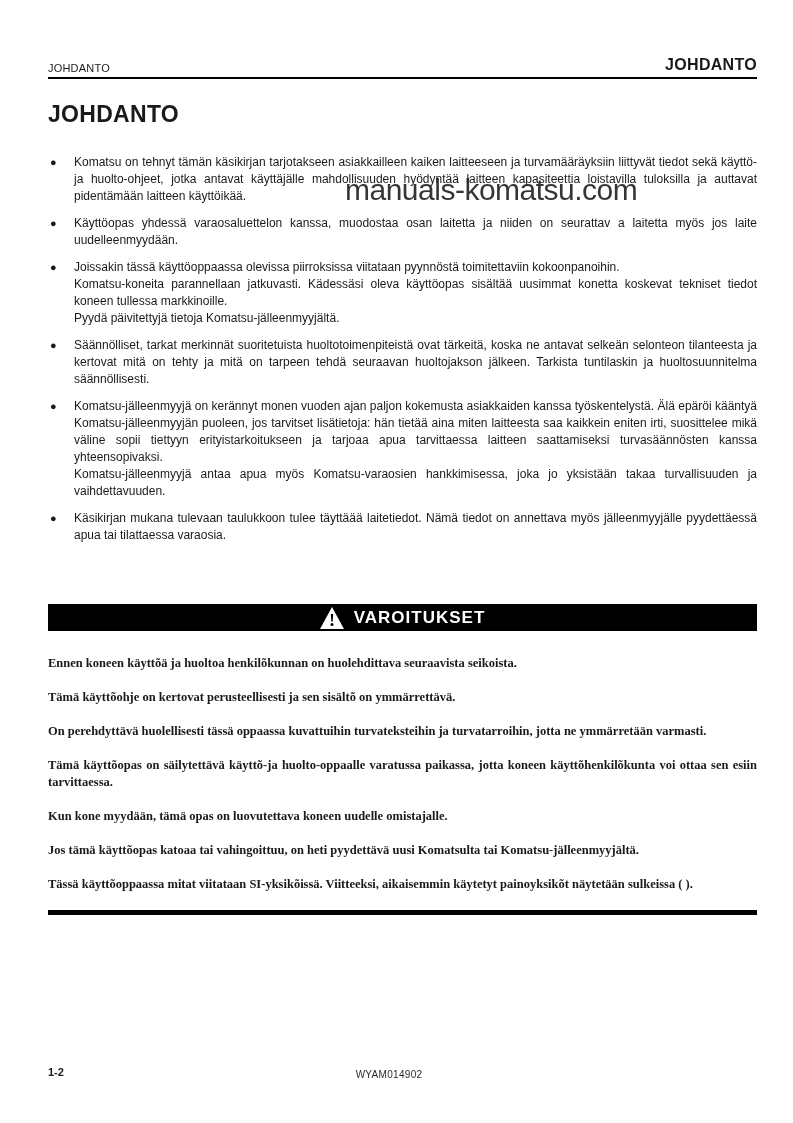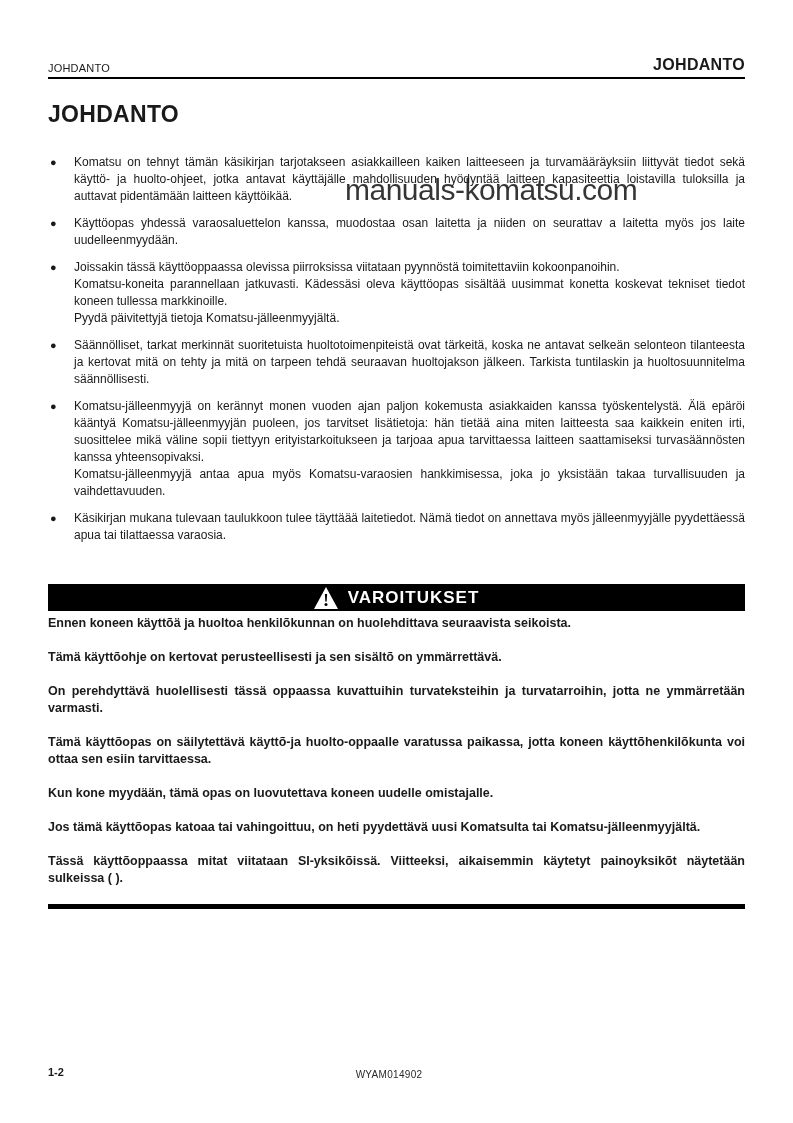--- a/index.html
+++ b/index.html
@@ -8,21 +8,21 @@
     width:793px;height:1123px;
     margin:0 auto;
     background:#ffffff;
     font-family:"Liberation Sans", sans-serif;
     color:#1a1a1a;
     overflow:hidden;
     box-sizing:border-box;
   }
   .content{
     position:absolute;
-    left:48px; right:48px; top:0;
+    left:48px; right:36px; top:0;
   }
   
   .running-header{
     display:flex;
     justify-content:space-between;
     align-items:flex-end;
     padding-top:56px;
     border-bottom:2px solid #000;
     padding-bottom:3px;
   }
@@ -65,36 +65,36 @@
     left:345px; top:173px;
     font-size:30px;
     letter-spacing:-0.5px;
     color:rgba(25,25,25,0.88);
     white-space:nowrap;
     pointer-events:none;
   }
 
   
   .warning-banner{
-    margin-top:40px;
+    margin-top:60px;
     background:#000;
     height:27px;
     display:flex;
     align-items:center;
     justify-content:center;
     gap:10px;
   }
   .warning-banner .tri{display:block;}
   .warning-banner .banner-text{
     color:#fff;
     font-size:17px;
     font-weight:bold;
     letter-spacing:1px;
   }
-  .warning-body{margin-top:4px;}
+  .warning-body{margin-top:24px;font-family:Liberation Serif, serif;}
   .warning-body p{
     margin:0 0 17px 0;
     font-size:12.5px;
     font-weight:bold;
     line-height:17px;
     text-align:justify;
   }
   .warning-rule{
     border:none;
     border-top:5px solid #000;

